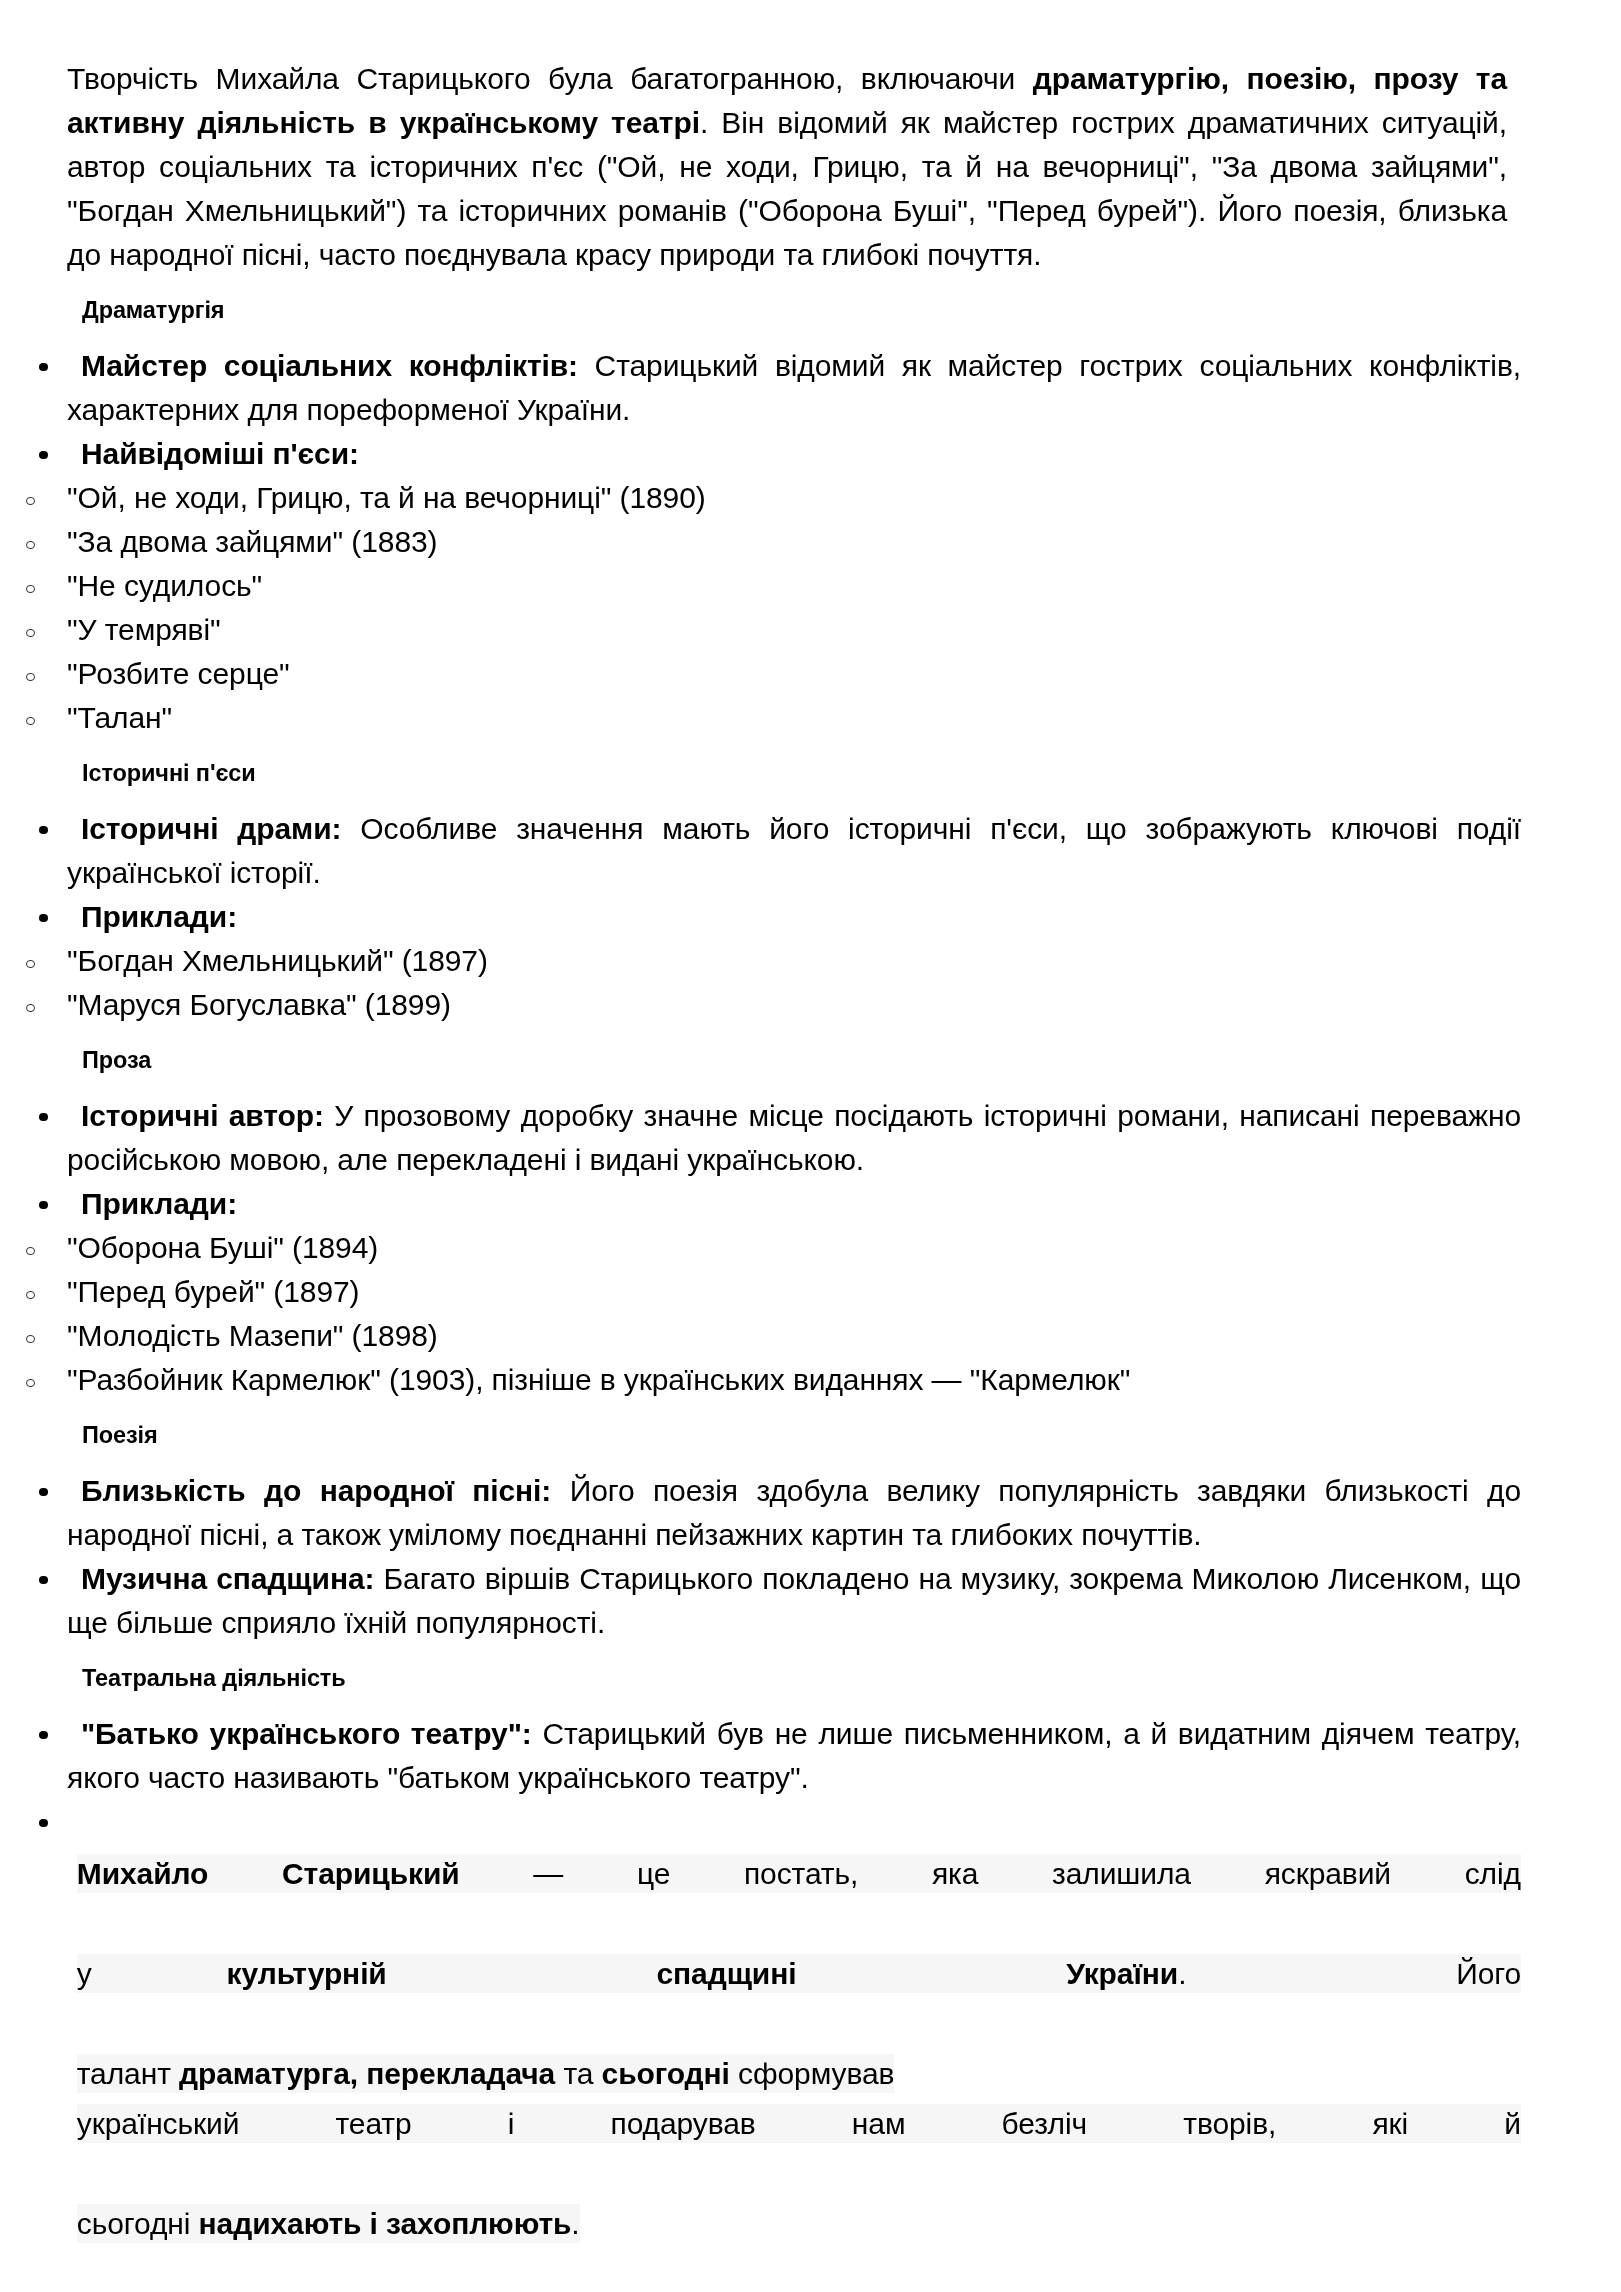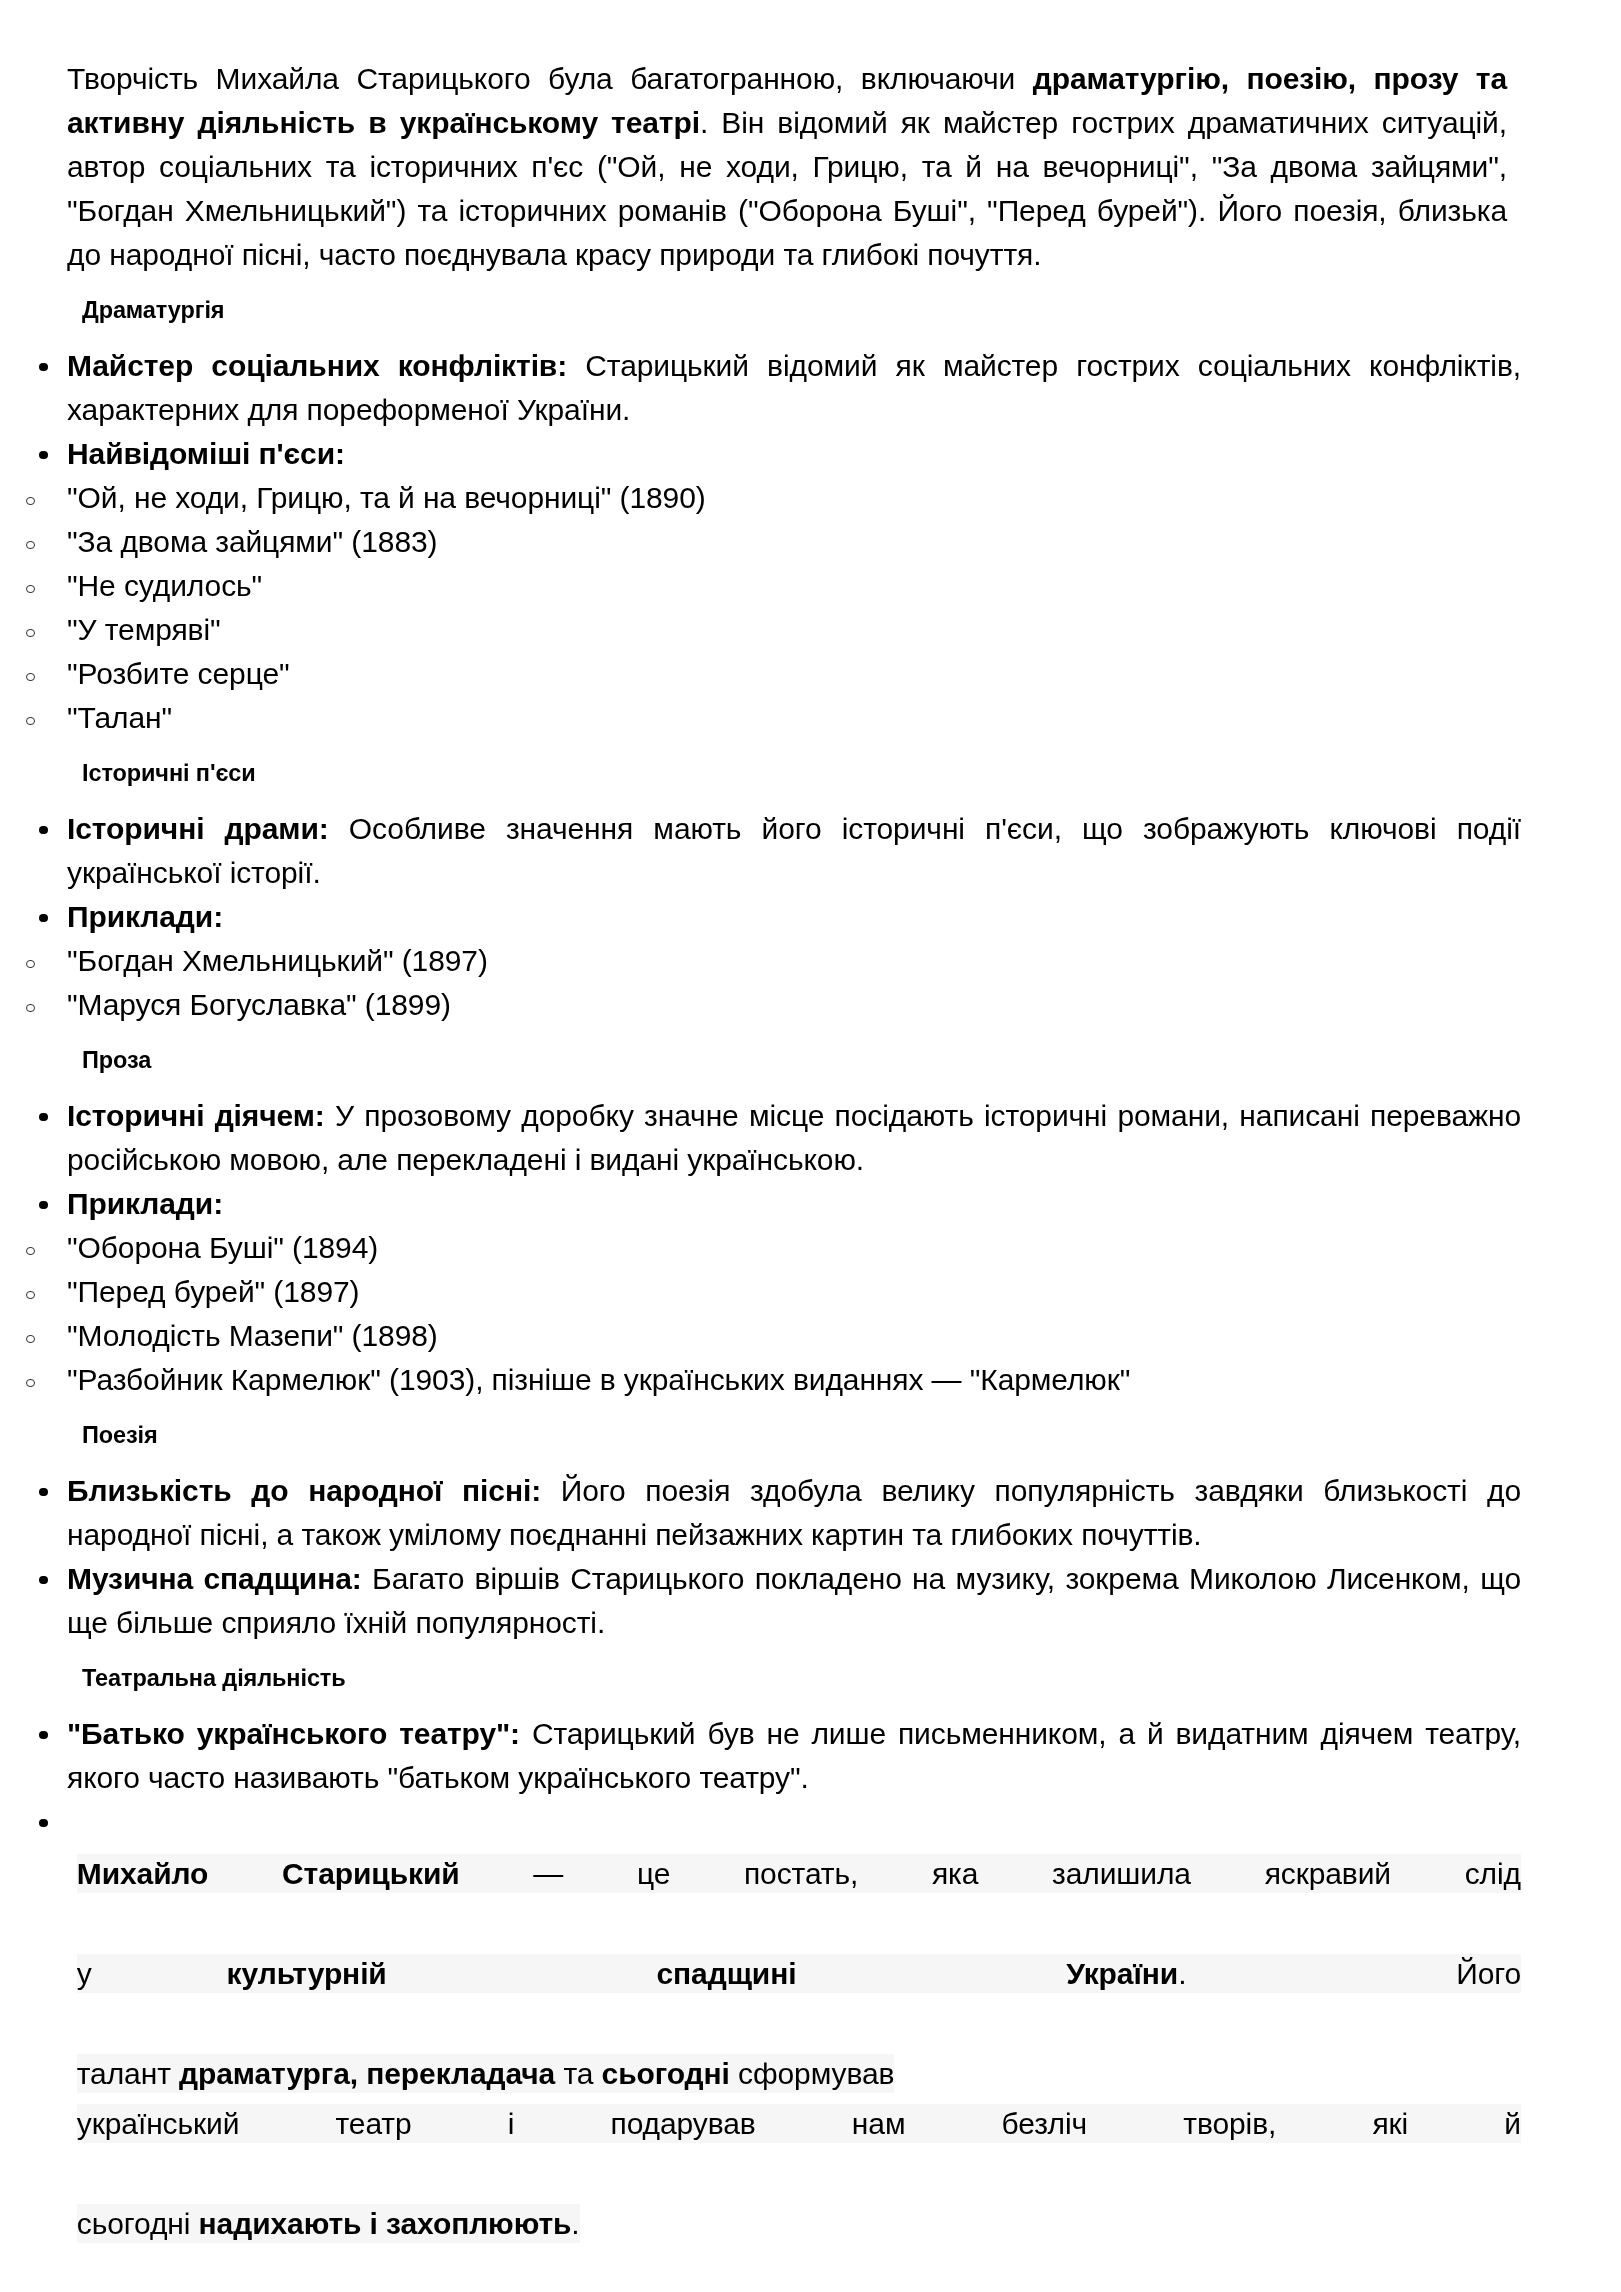--- a/index.html
+++ b/index.html
@@ -62,21 +62,21 @@
   }
   ul.lvl1 > li .bullet-disc {
     position: absolute;
     left: -28px;
     top: 18.6px;
     width: 8.8px;
     height: 8.8px;
     background: #000;
     border-radius: 50%;
   }
-  ul.lvl1 > li b { font-weight: bold; }
+  ul.lvl1 > li b { font-weight: bold; margin-left: 14px; }
 
   ul.lvl2 {
     list-style: none;
     margin: 0;
     padding: 0;
   }
   ul.lvl2 > li {
     position: relative;
     padding-left: 0px;
     margin: 0;
@@ -165,21 +165,21 @@
     <li><span class="bullet-disc"></span><b>Історичні драми:</b><span> Особливе значення мають його історичні п'єси, що зображують ключові події української історії.</span></li>
     <li><span class="bullet-disc"></span><b>Приклади:</b><span></span></li>
   </ul>
   <ul class="lvl2">
     <li><span class="bullet-circle"></span><span>"Богдан Хмельницький" (1897)</span></li>
     <li><span class="bullet-circle"></span><span>"Маруся Богуславка" (1899)</span></li>
   </ul>
 
   <div class="sec-head">Проза</div>
   <ul class="lvl1">
-    <li><span class="bullet-disc"></span><b>Історичні діячем:</b><span> У прозовому доробку значне місце посідають історичні романи, написані переважно російською мовою, але перекладені і видані українською.</span></li>
+    <li><span class="bullet-disc"></span><b>Історичні автор:</b><span> У прозовому доробку значне місце посідають історичні романи, написані переважно російською мовою, але перекладені і видані українською.</span></li>
     <li><span class="bullet-disc"></span><b>Приклади:</b><span></span></li>
   </ul>
   <ul class="lvl2">
     <li><span class="bullet-circle"></span><span>"Оборона Буші" (1894)</span></li>
     <li><span class="bullet-circle"></span><span>"Перед бурей" (1897)</span></li>
     <li><span class="bullet-circle"></span><span>"Молодість Мазепи" (1898)</span></li>
     <li><span class="bullet-circle"></span><span>"Разбойник Кармелюк" (1903), пізніше в українських виданнях — "Кармелюк"</span></li>
   </ul>
 
   <div class="sec-head">Поезія</div>

